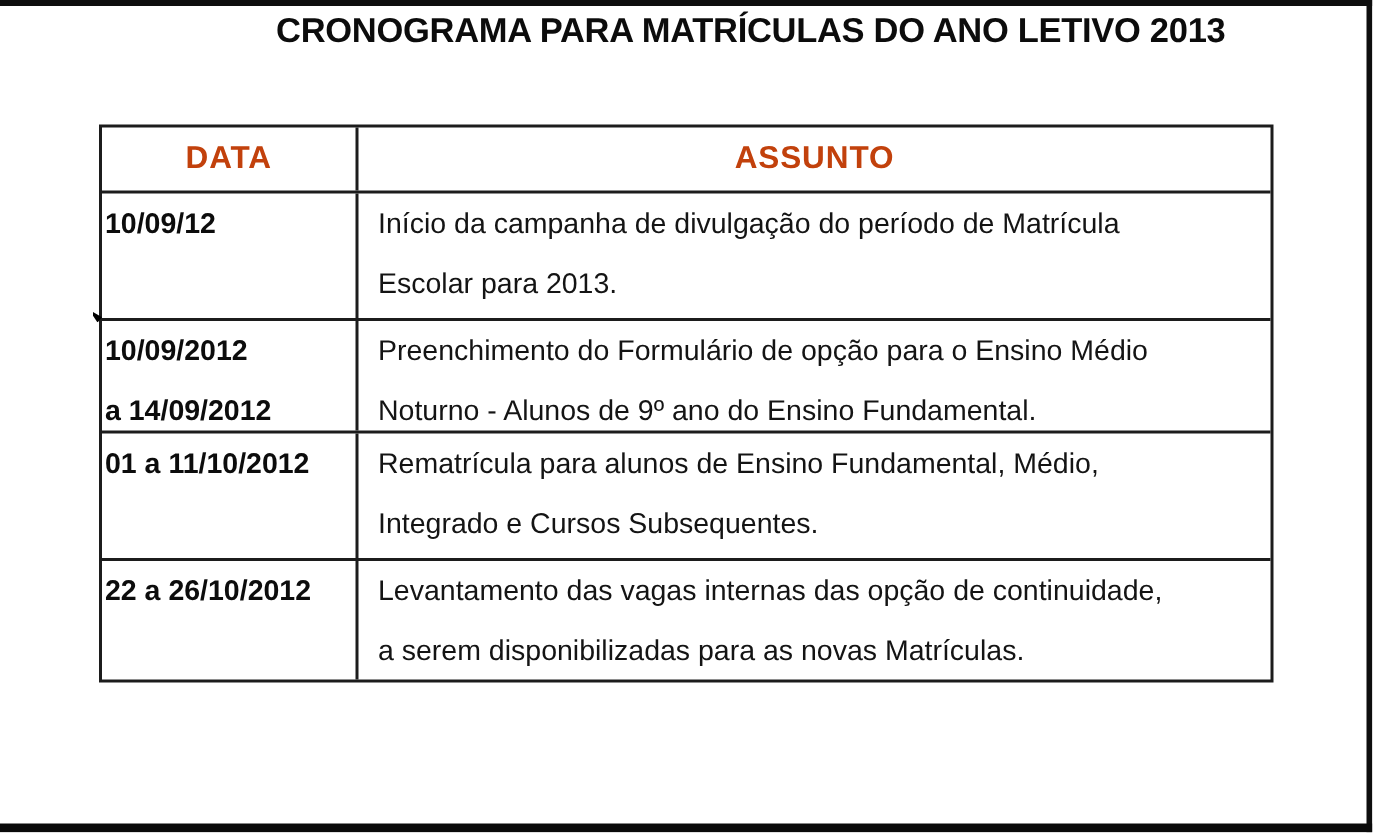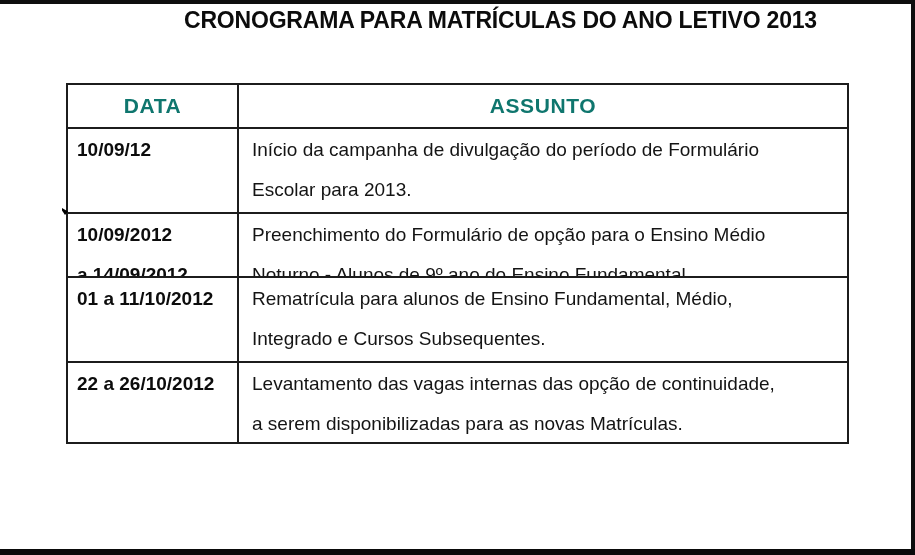--- a/index.html
+++ b/index.html
@@ -62,41 +62,41 @@
 
   
   .row-head { height: 44px; }
   .row-head .cell {
     display: flex;
     align-items: center;
     justify-content: center;
     font-weight: bold;
     font-size: 21px;
     letter-spacing: 0.6px;
-    color: #0f766e;
+    color: #c2410c;
   }
 
   
   .row-body .cell-data {
     font-weight: bold;
     font-size: 19px;
     line-height: 40px;
-    padding: 1px 4px 0 9px;
+    padding: 1px 4px 0 2px;
     white-space: nowrap;
     color: #0c0c0c;
   }
   .row-body .cell-assunto {
     font-size: 19px;
     line-height: 40px;
     padding: 1px 6px 0 13px;
     white-space: nowrap;
     color: #141414;
   }
   .h85 { height: 85px; }
-  .h83 { height: 64px; justify-content: space-between; }
+  .h83 { height: 75px; justify-content: space-between; }
   .h79 { height: 79px; }
 
   .scan-mark {
     position: absolute;
     left: 62px;
     top: 208px;
     width: 6px;
     height: 7px;
     background: #000000;
     clip-path: polygon(0 0, 100% 50%, 50% 100%, 0 35%);
@@ -118,21 +118,21 @@
     <div class="trow row-head">
       <div class="cell cell-data">DATA</div>
       <div class="cell cell-assunto">ASSUNTO</div>
     </div>
 
     <div class="trow row-body h85">
       <div class="cell cell-data">
         <div>10/09/12</div>
       </div>
       <div class="cell cell-assunto">
-        <div>Início da campanha de divulgação do período de Formulário</div>
+        <div>Início da campanha de divulgação do período de Matrícula</div>
         <div>Escolar para 2013.</div>
       </div>
     </div>
 
     <div class="trow row-body h83">
       <div class="cell cell-data">
         <div>10/09/2012</div>
         <div>a 14/09/2012</div>
       </div>
       <div class="cell cell-assunto">

